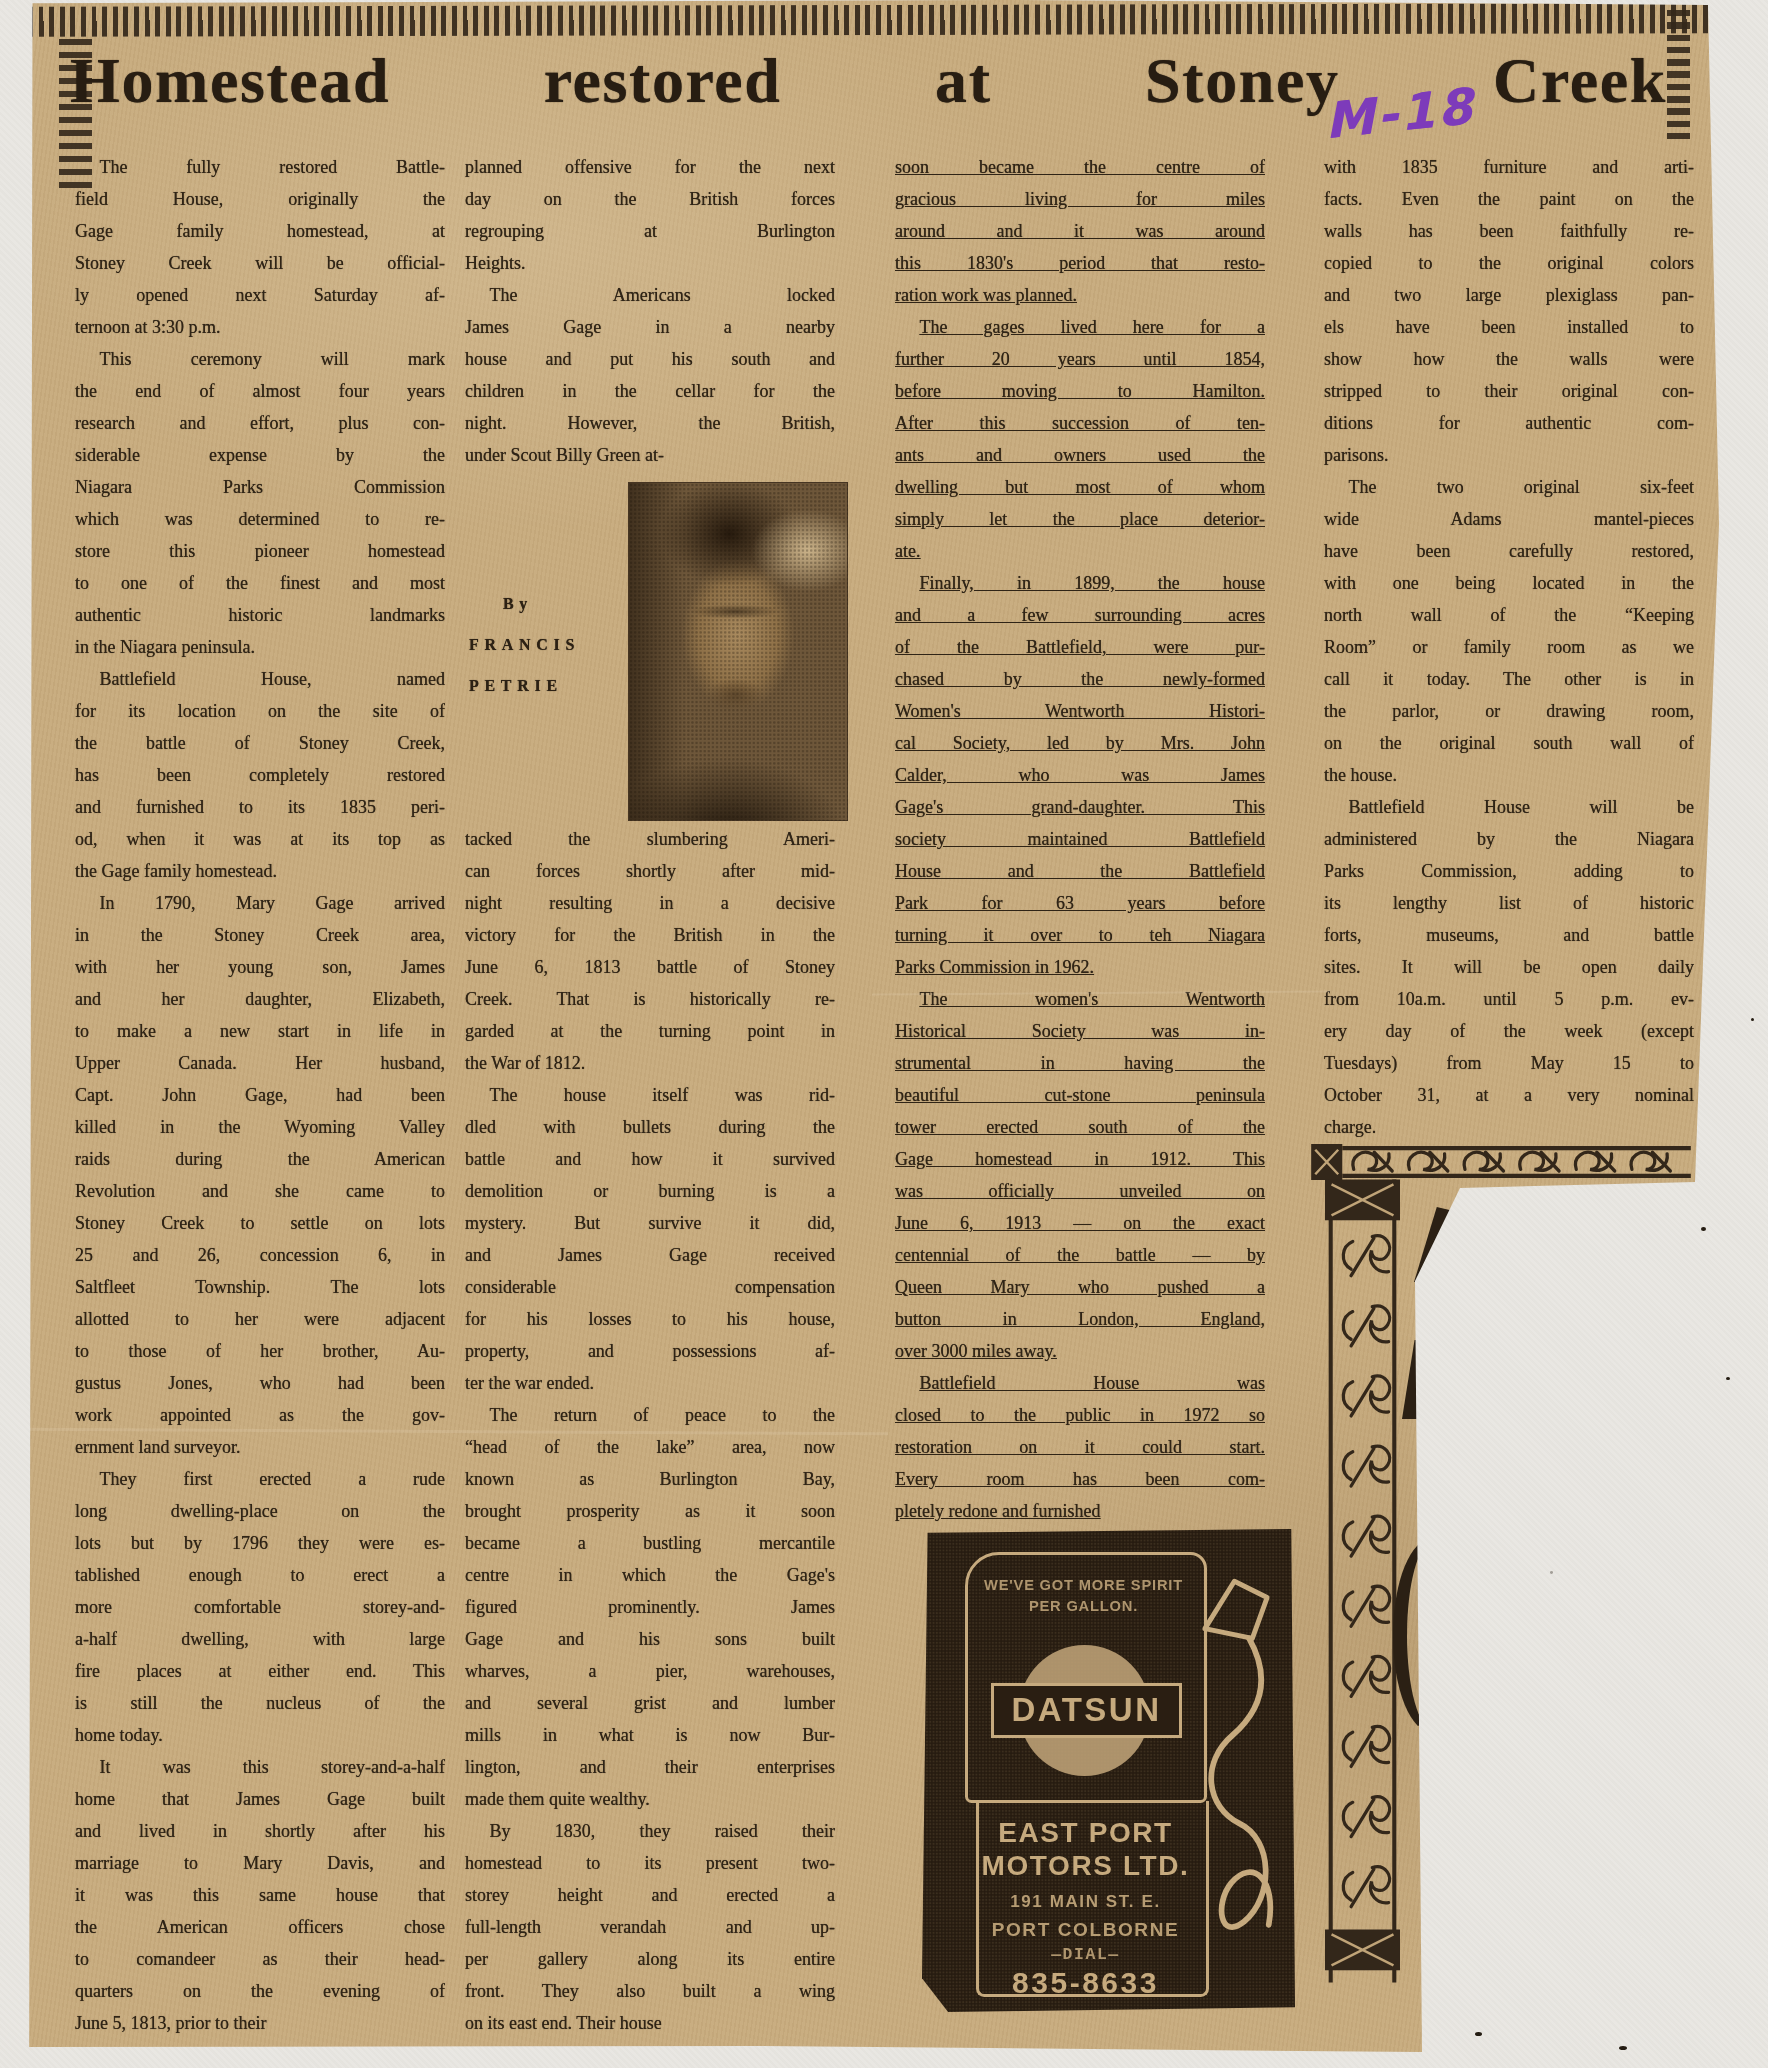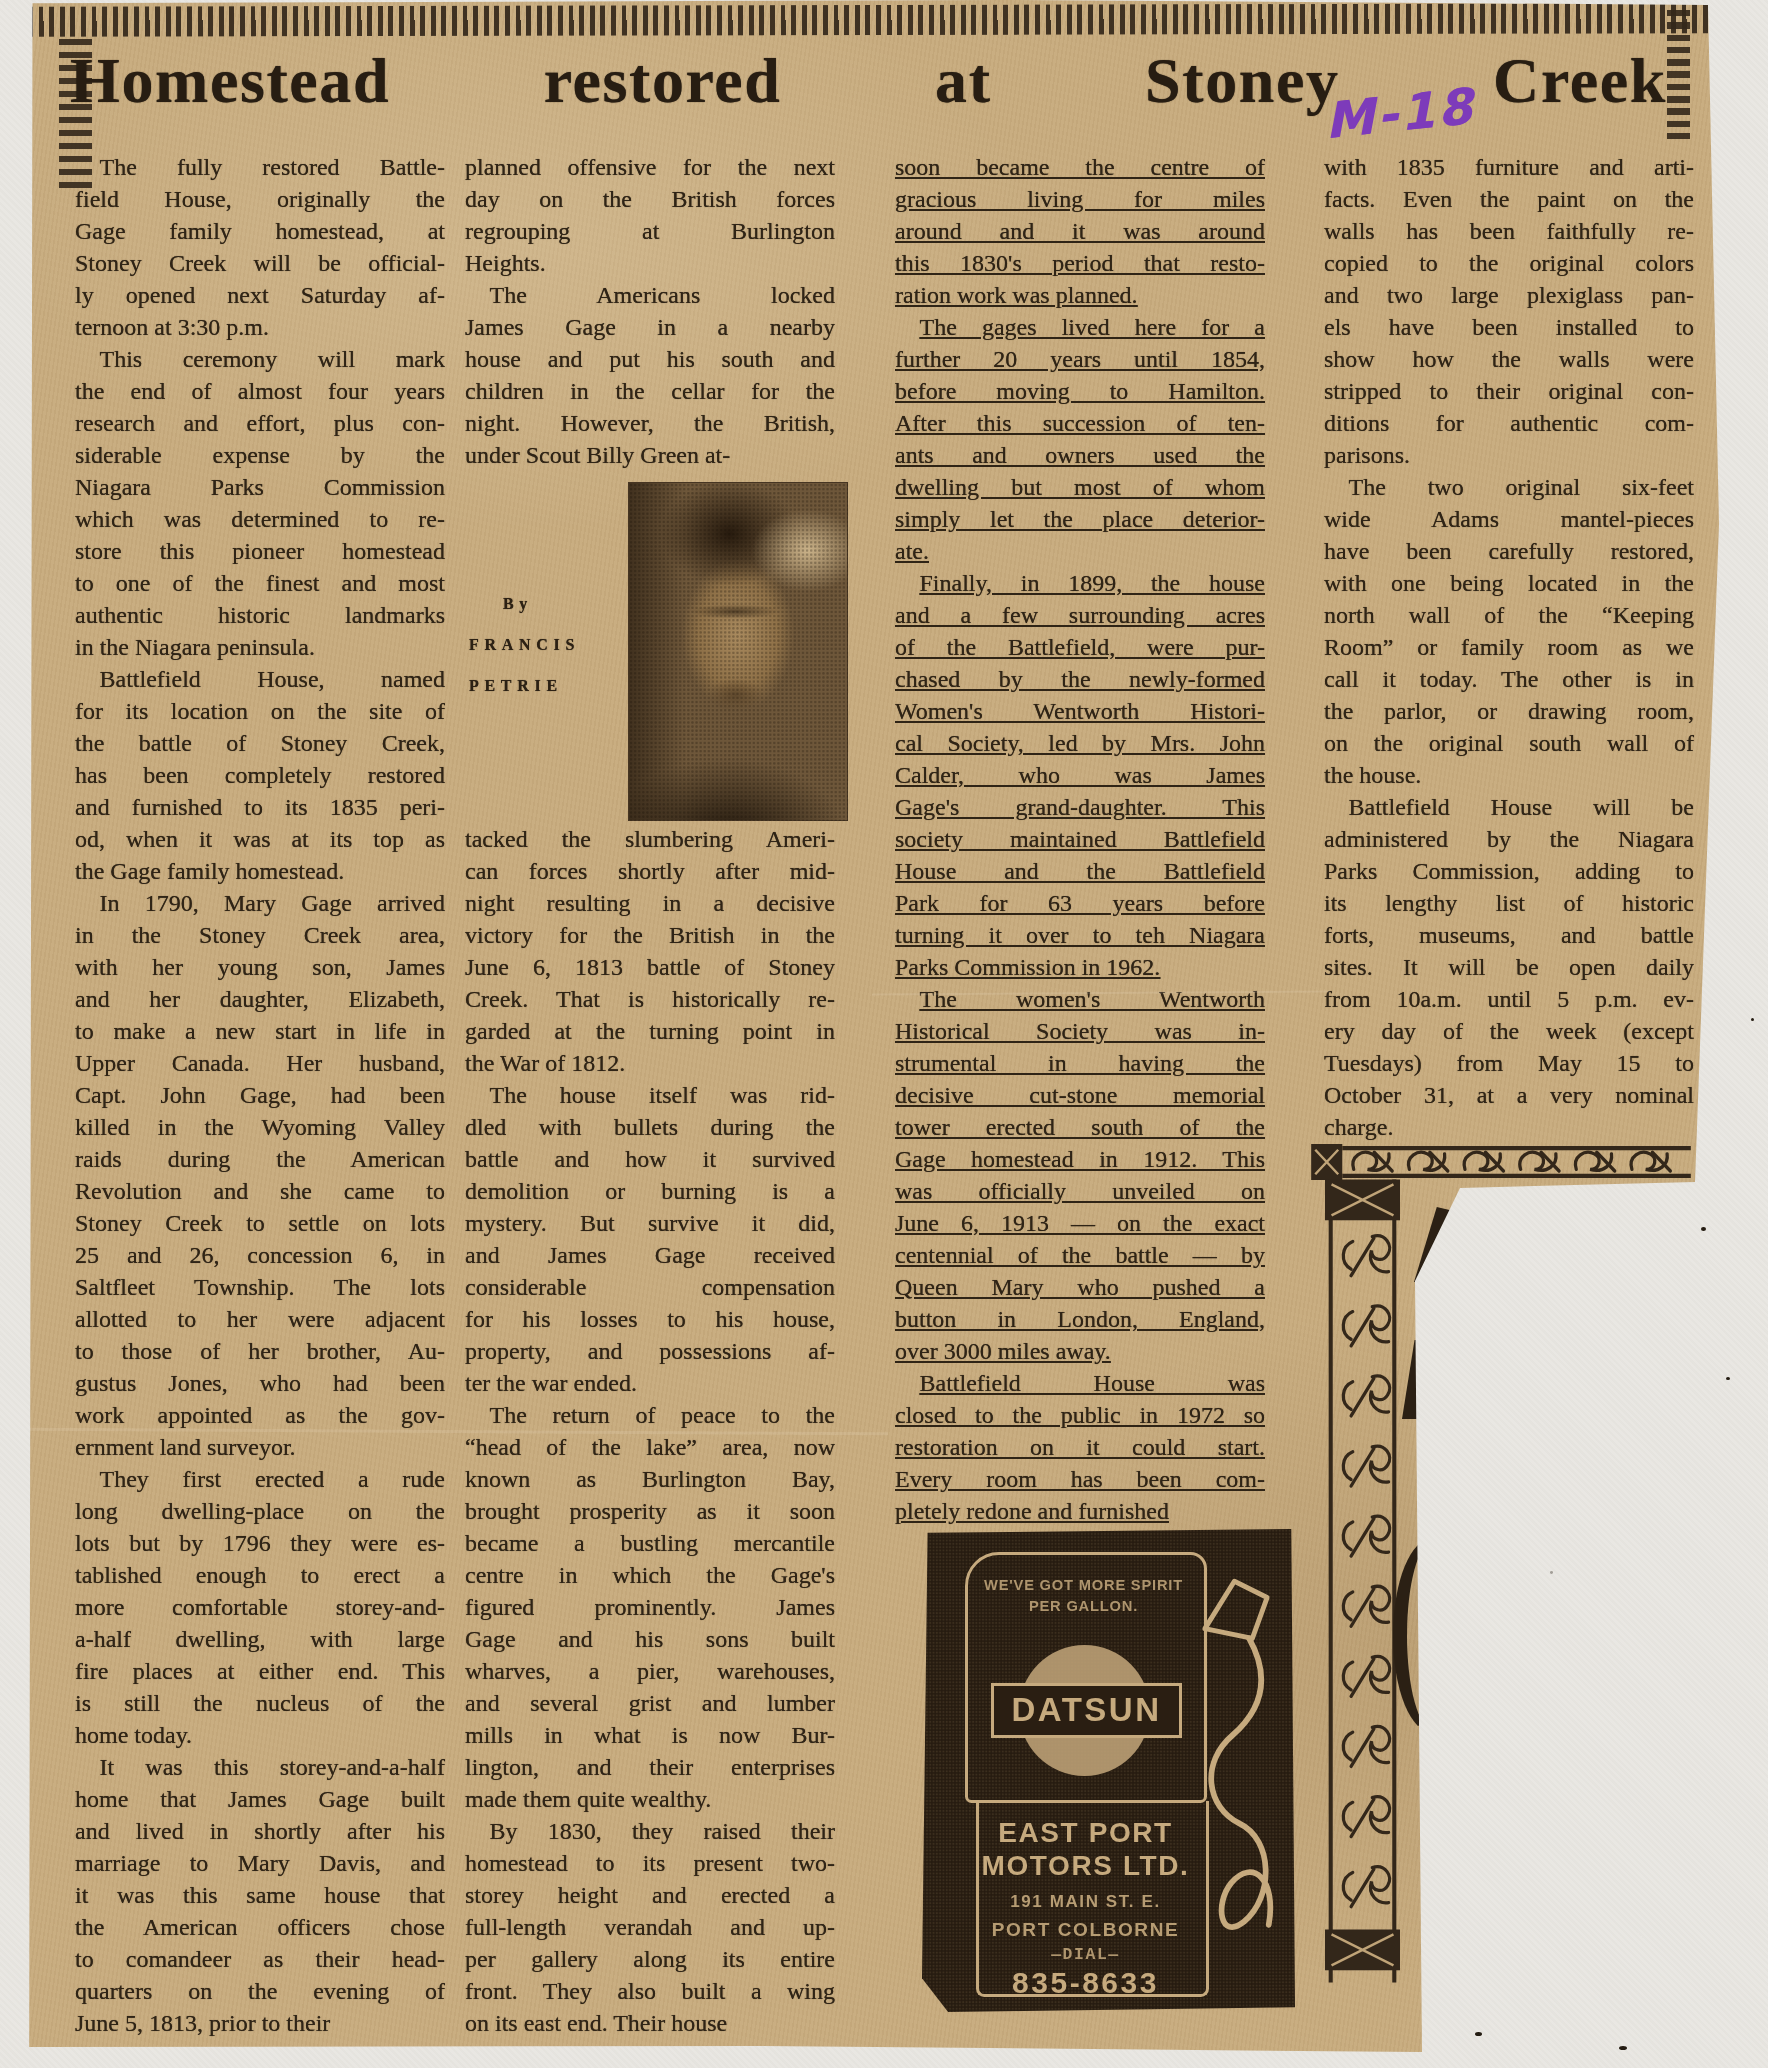--- a/index.html
+++ b/index.html
@@ -47,21 +47,21 @@
   .annotation{
     position:absolute;left:1308px;top:85px;
     font-family:"DejaVu Sans",sans-serif;font-style:italic;font-weight:bold;
     font-size:49px;color:#7d3bba;letter-spacing:3.3px;
     transform:rotate(-6deg) skewX(-6deg);
     text-shadow:0.8px 0 0 #7d3bba;
   }
   
   .col{
     position:absolute;top:151px;width:370px;
-    font-family:"Liberation Serif",serif;font-size:24px;color:#2f2416;
+    font-family:"Liberation Serif",serif;font-size:18px;color:#2f2416;
     text-shadow:0 0 0.7px rgba(47,36,22,0.9);
   }
   .col1{left:54px;}
   .col2t{left:444px;}
   .col2b{left:444px;top:823px;}
   .col3{left:874px;text-decoration:underline;}
   .col4{left:1303px;}
   .para{margin:0;}
   .line{height:32px;line-height:32px;text-align:justify;text-align-last:justify;overflow:visible;}
   .line.lastline{text-align-last:left;}
@@ -337,21 +337,21 @@
         <div class="line">society maintained Battlefield</div>
         <div class="line">House and the Battlefield</div>
         <div class="line">Park for 63 years before</div>
         <div class="line">turning it over to teh Niagara</div>
         <div class="line lastline">Parks Commission in 1962.</div>
       </div>
       <div class="para">
         <div class="line firstline">The women's Wentworth</div>
         <div class="line">Historical Society was in-</div>
         <div class="line">strumental in having the</div>
-        <div class="line">decisive cut-stone memorial</div>
+        <div class="line">beautiful cut-stone peninsula</div>
         <div class="line">tower erected south of the</div>
         <div class="line">Gage homestead in 1912. This</div>
         <div class="line">was officially unveiled on</div>
         <div class="line">June 6, 1913 — on the exact</div>
         <div class="line">centennial of the battle — by</div>
         <div class="line">Queen Mary who pushed a</div>
         <div class="line">button in London, England,</div>
         <div class="line lastline">over 3000 miles away.</div>
       </div>
       <div class="para">

